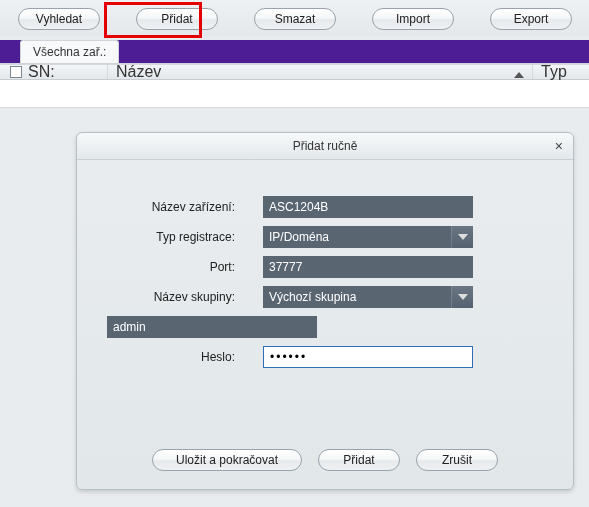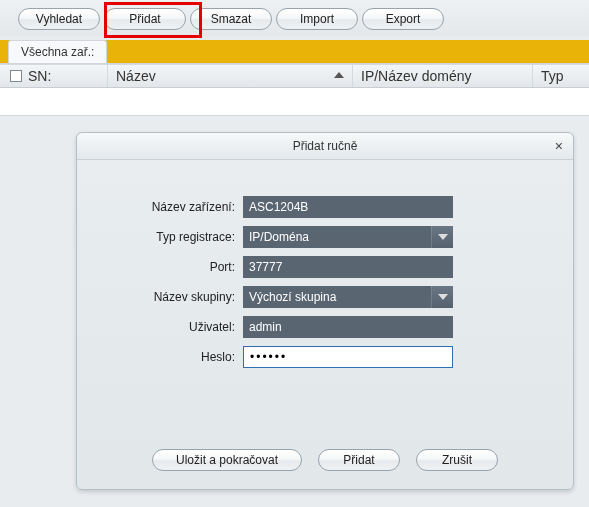--- a/index.html
+++ b/index.html
@@ -8,21 +8,21 @@
     font-size: 12px;
     background: #e8ecef;
     width: 589px;
     height: 507px;
     overflow: hidden;
     position: relative;
   }
   .toolbar {
     padding: 8px 10px 6px 18px;
     display: flex;
-    gap: 4px;
+    gap: 36px;
     align-items: center;
     background: linear-gradient(#eef1f4,#e4e8eb);
   }
   .pill-btn {
     border: 1px solid #9aa3ab;
     background: linear-gradient(#ffffff,#f5f7f8 45%,#e6eaed 55%,#eff2f4);
     border-radius: 12px;
     padding: 3px 0;
     width: 82px;
     text-align: center;
@@ -35,42 +35,42 @@
     left: 104px;
     top: 2px;
     width: 98px;
     height: 36px;
     border: 3px solid #e40000;
     pointer-events: none;
   }
   .tabstrip {
     margin-top: 4px;
     border-bottom: 1px solid #cfd5da;
-    padding-left: 8px;
-    background: #eab308;
+    padding-left: 20px;
+    background: #4c1d95;
   }
   .tab {
     display: inline-block;
     border: 1px solid #cfd5da;
     border-bottom: none;
     background: #f7f9fa;
     padding: 4px 12px;
     font-size: 12px;
     border-radius: 3px 3px 0 0;
     color: #333;
     cursor: pointer;
   }
   .grid-header {
     display: flex;
     background: linear-gradient(#f3f5f7,#e3e7ea);
     border-top: 1px solid #d4d9dd;
     border-bottom: 1px solid #c7cdd2;
-    height: 24px;
-    align-items: center;
-    font-size: 14px;
+    height: 16px;
+    align-items: center;
+    font-size: 16px;
     color: #333;
   }
   .col-sn { width: 108px; padding-left: 10px; display:flex; align-items:center; gap:6px; border-right:1px solid #d4d9dd; height:100%; }
   .col-name { flex: 1; padding-left: 8px; border-right:1px solid #d4d9dd; height:100%; display:flex; align-items:center; position:relative; }
   .col-ip { width: 180px; padding-left: 8px; border-right:1px solid #d4d9dd; height:100%; display:flex; align-items:center; }
   .col-type { width: 56px; padding-left: 8px; height:100%; display:flex; align-items:center; }
   .sort-arrow {
     position:absolute; right:8px; top:7px;
     width:0;height:0;border-left:5px solid transparent;border-right:5px solid transparent;border-bottom:6px solid #555;
   }
@@ -109,20 +109,21 @@
     cursor: pointer;
     font-family: sans-serif;
   }
   .dialog-body {
     padding: 36px 30px 20px 30px;
   }
   .form-row {
     display: flex;
     align-items: center;
     margin-bottom: 8px;
+    gap: 20px;
   }
   .form-label {
     width: 136px;
     text-align: right;
     padding-right: 8px;
     color: #222;
     font-size: 12px;
   }
   .dark-input, .dark-select, .pwd-input {
     width: 210px;
@@ -199,23 +200,20 @@
 
 <div class="grid-header">
   <div class="col-sn">
     <span class="sn-check"></span>
     <span>SN:</span>
   </div>
   <div class="col-name">
     <span>Název</span>
     <span class="sort-arrow"></span>
   </div>
-  <div class="col-ip">
-    <span>IP/Název domény</span>
-  </div>
   <div class="col-type">
     <span>Typ</span>
   </div>
 </div>
 <div class="grid-body"></div>
 
 <div class="dialog">
   <div class="dialog-title">
     <span>Přidat ručně</span>
     <span class="close-x">×</span>
@@ -243,21 +241,20 @@
 
     <div class="form-row">
       <div class="form-label">Název skupiny:</div>
       <div class="dark-select">
         <span>Výchozí skupina</span>
         <span class="select-arrow"></span>
       </div>
     </div>
 
     <div class="form-row">
-      <div class="form-label">Uživatel:</div>
       <input class="dark-input" value="admin" style="">
     </div>
 
     <div class="form-row">
       <div class="form-label">Heslo:</div>
       <input class="pwd-input" value="••••••" style="">
     </div>
 
   </div>
 

